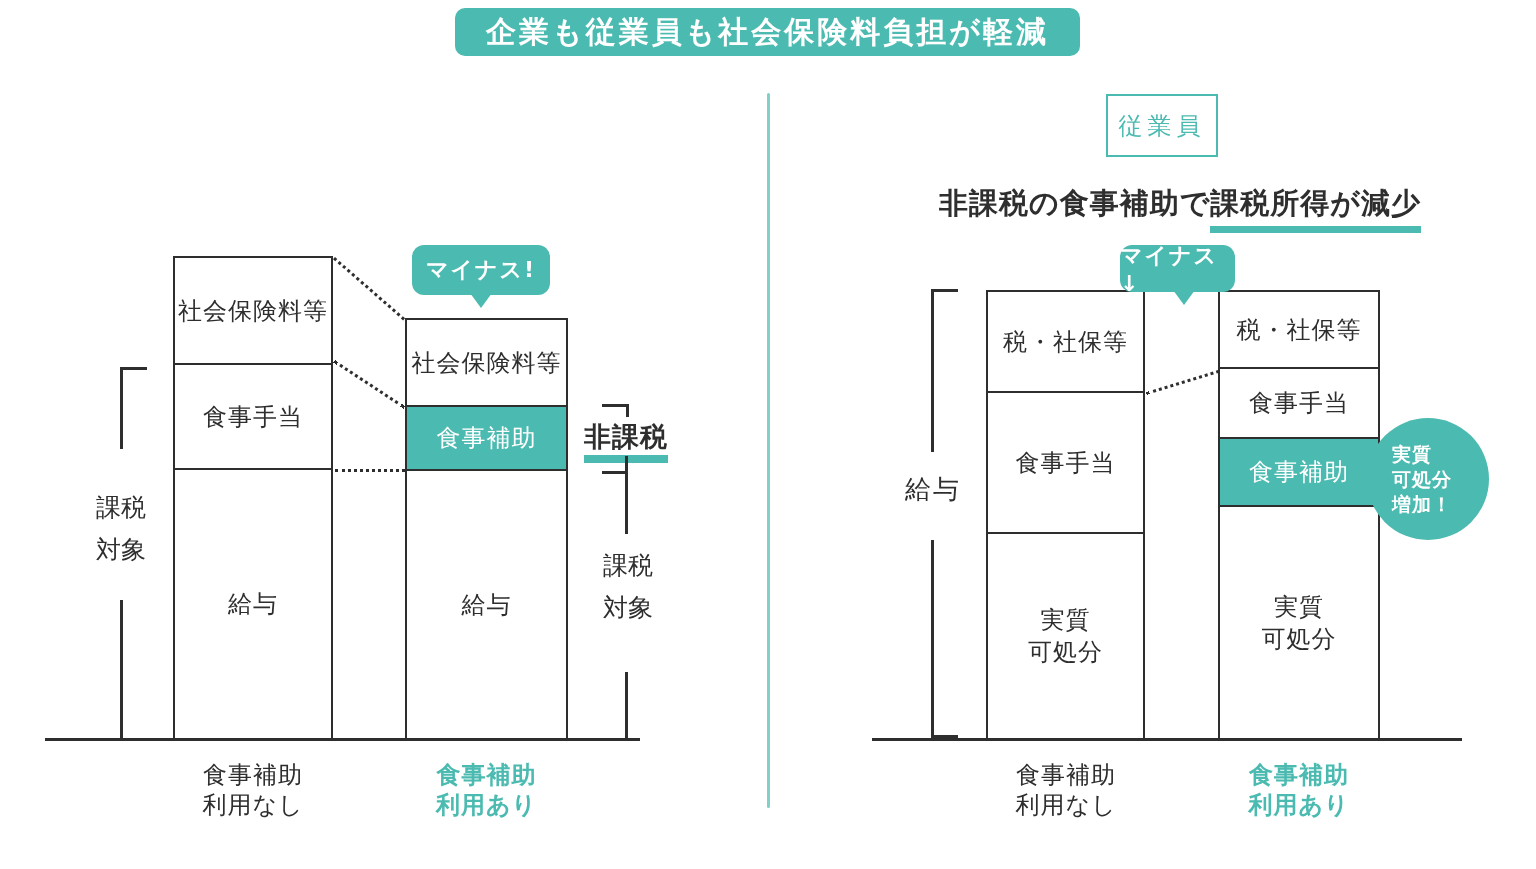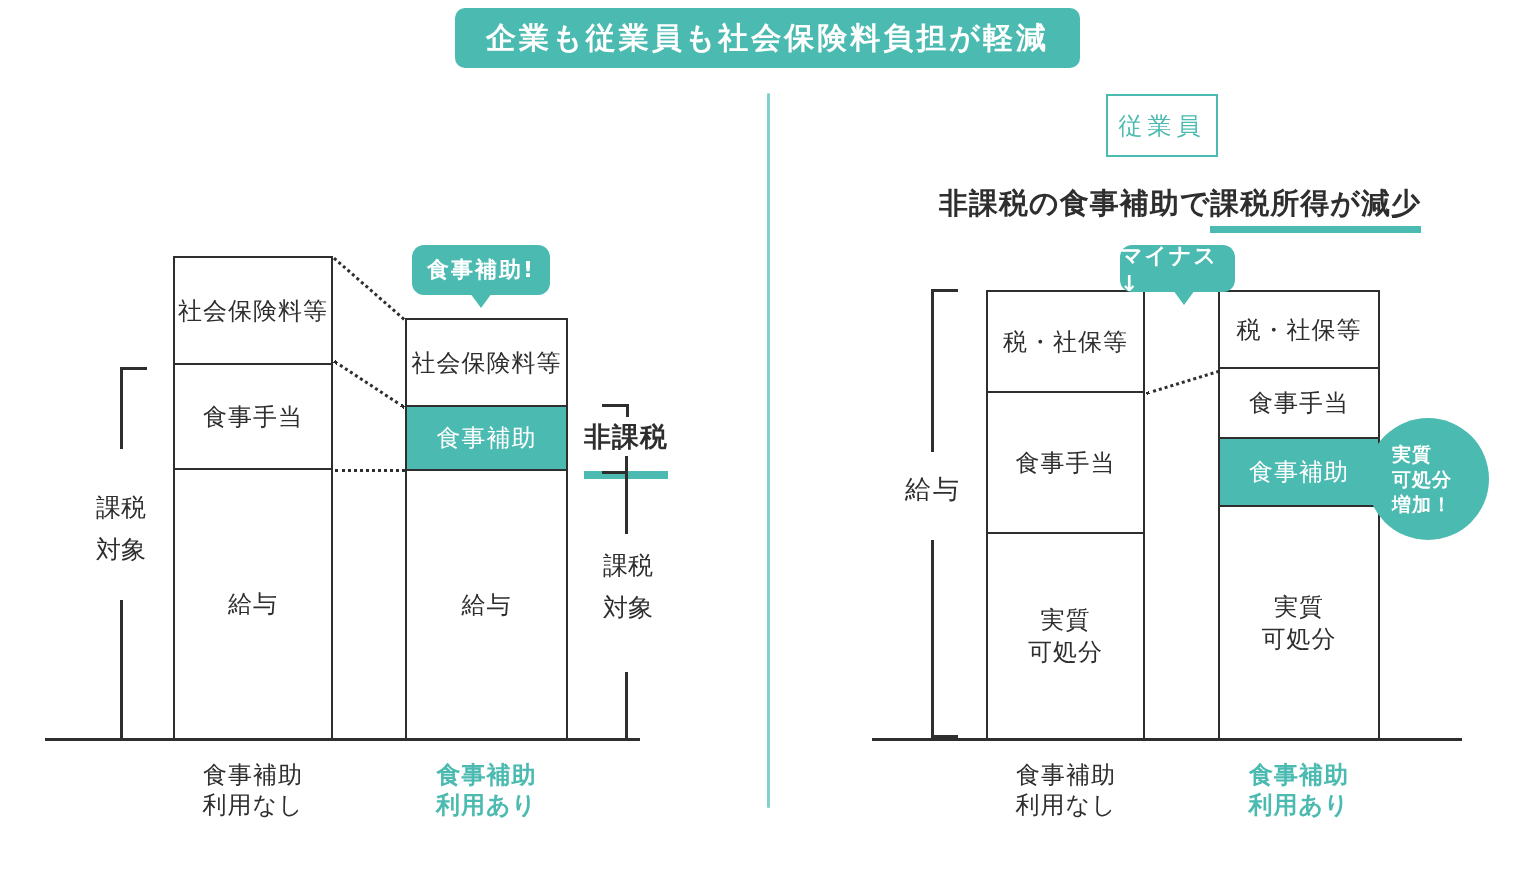--- a/index.html
+++ b/index.html
@@ -5,21 +5,21 @@
   html,body{margin:0;padding:0;background:#ffffff;}
   #stage{
     position:relative;width:1536px;height:869px;background:#ffffff;overflow:hidden;
     font-family:"DejaVu Sans","Liberation Sans",sans-serif;color:#2e2e2e;
   }
   .abs{position:absolute;}
   .prewrap{white-space:pre-line;font-family:Liberation Serif, serif;}
 
   
   .banner{
-    left:455px;top:8px;width:625px;height:60px;background:#4bbab0;border-radius:10px;
+    left:455px;top:8px;width:625px;height:48px;background:#4bbab0;border-radius:10px;
     color:#fff;font-size:30px;font-weight:bold;letter-spacing:3px;
     display:flex;align-items:center;justify-content:center;
   }
 
   
   .tagbox{
     border:2px solid #4bbab0;color:#4bbab0;font-size:24px;letter-spacing:5px;
     display:flex;align-items:center;justify-content:center;background:#fff;
   }
   .tag-company{left:298px;top:94px;width:140px;height:58px;}
@@ -82,21 +82,21 @@
   
   .bk{box-sizing:border-box;}
   .bk-line{background:#2e2e2e;}
   
   .bk-cl-top{left:120px;top:367px;width:27px;height:82px;border-top:3px solid #2e2e2e;border-left:3px solid #2e2e2e;}
   .bk-cl-bottom{left:120px;top:600px;width:3px;height:140px;}
   .lbl-taxable-left{left:86px;top:487px;width:70px;font-size:25px;line-height:42px;text-align:center;}
   
   .bk-cr-top{left:602px;top:404px;width:27px;height:13px;border-top:3px solid #2e2e2e;border-right:3px solid #2e2e2e;}
   .lbl-taxfree{left:584px;top:419px;font-size:27px;font-weight:bold;letter-spacing:1px;}
-  .lbl-taxfree .underline-teal{border-bottom:8px solid #4bbab0;padding-bottom:16px;}
+  .lbl-taxfree .underline-teal{border-bottom:8px solid #4bbab0;padding-bottom:0;}
   .bk-cr-stub{left:625px;top:456px;width:3px;height:15px;}
   .bk-cr-mid{left:602px;top:471px;width:26px;height:63px;border-top:3px solid #2e2e2e;border-right:3px solid #2e2e2e;}
   .lbl-taxable-right{left:593px;top:545px;width:70px;font-size:25px;line-height:42px;text-align:center;}
   .bk-cr-bottom{left:625px;top:672px;width:3px;height:68px;}
   
   .bk-el-top{left:931px;top:289px;width:27px;height:163px;border-top:3px solid #2e2e2e;border-left:3px solid #2e2e2e;}
   .lbl-salary{left:903px;top:472px;width:60px;font-size:26px;text-align:center;letter-spacing:2px;}
   .bk-el-bottom{left:931px;top:540px;width:27px;height:198px;border-left:3px solid #2e2e2e;border-bottom:3px solid #2e2e2e;}
 
   
@@ -128,21 +128,21 @@
     <div class="abs bar bar-c2">
       <div class="seg mid" style="height:87px">社会保険料等</div>
       <div class="seg mid teal" style="height:64px">食事補助</div>
       <div class="seg grow">給与</div>
     </div>
 
     <div class="abs dotted dot-a"></div>
     <div class="abs dotted dot-b"></div>
     <div class="abs dotted dot-c"></div>
 
-    <div class="abs bubble bubble-c">食事補助!</div>
+    <div class="abs bubble bubble-c">マイナス!</div>
     <div class="abs bubble-tail tail-c"></div>
 
     <div class="abs bk bk-cl-top"></div>
     <div class="abs bk-line bk-cl-bottom"></div>
     <div class="abs prewrap lbl-taxable-left">課税
 対象</div>
 
     <div class="abs bk bk-cr-top"></div>
     <div class="abs lbl-taxfree">
       <span class="underline-teal">非課税</span>

